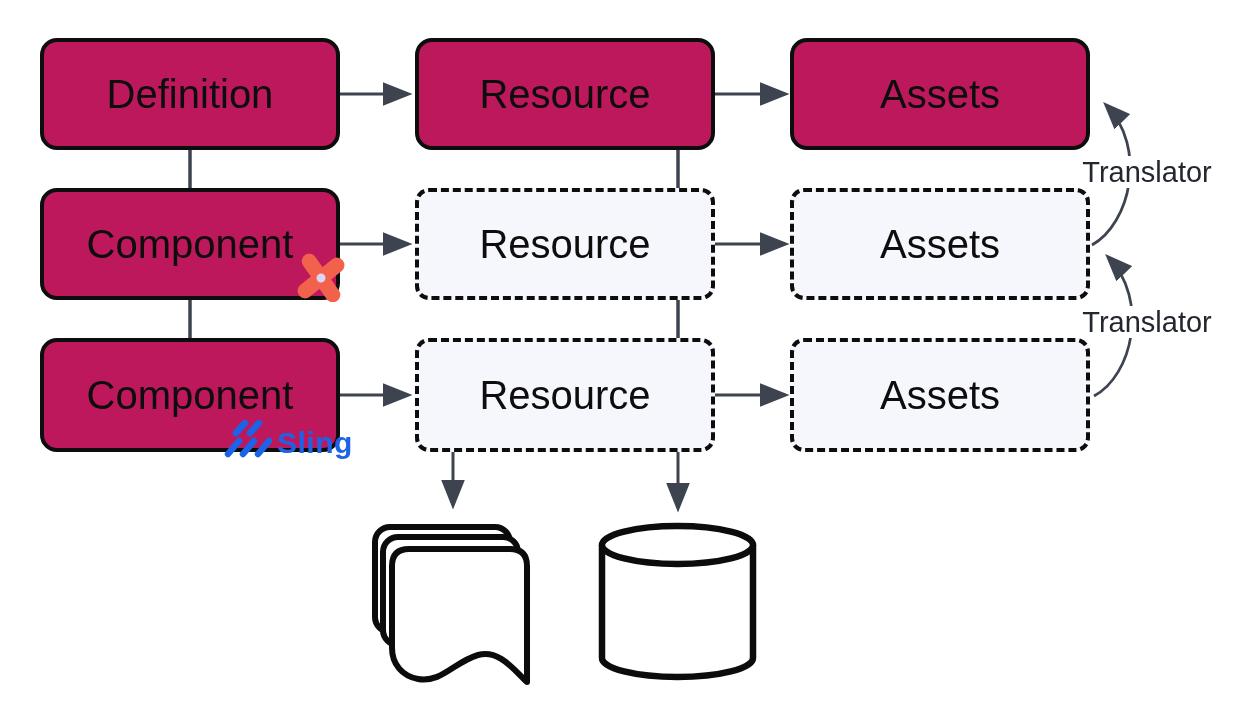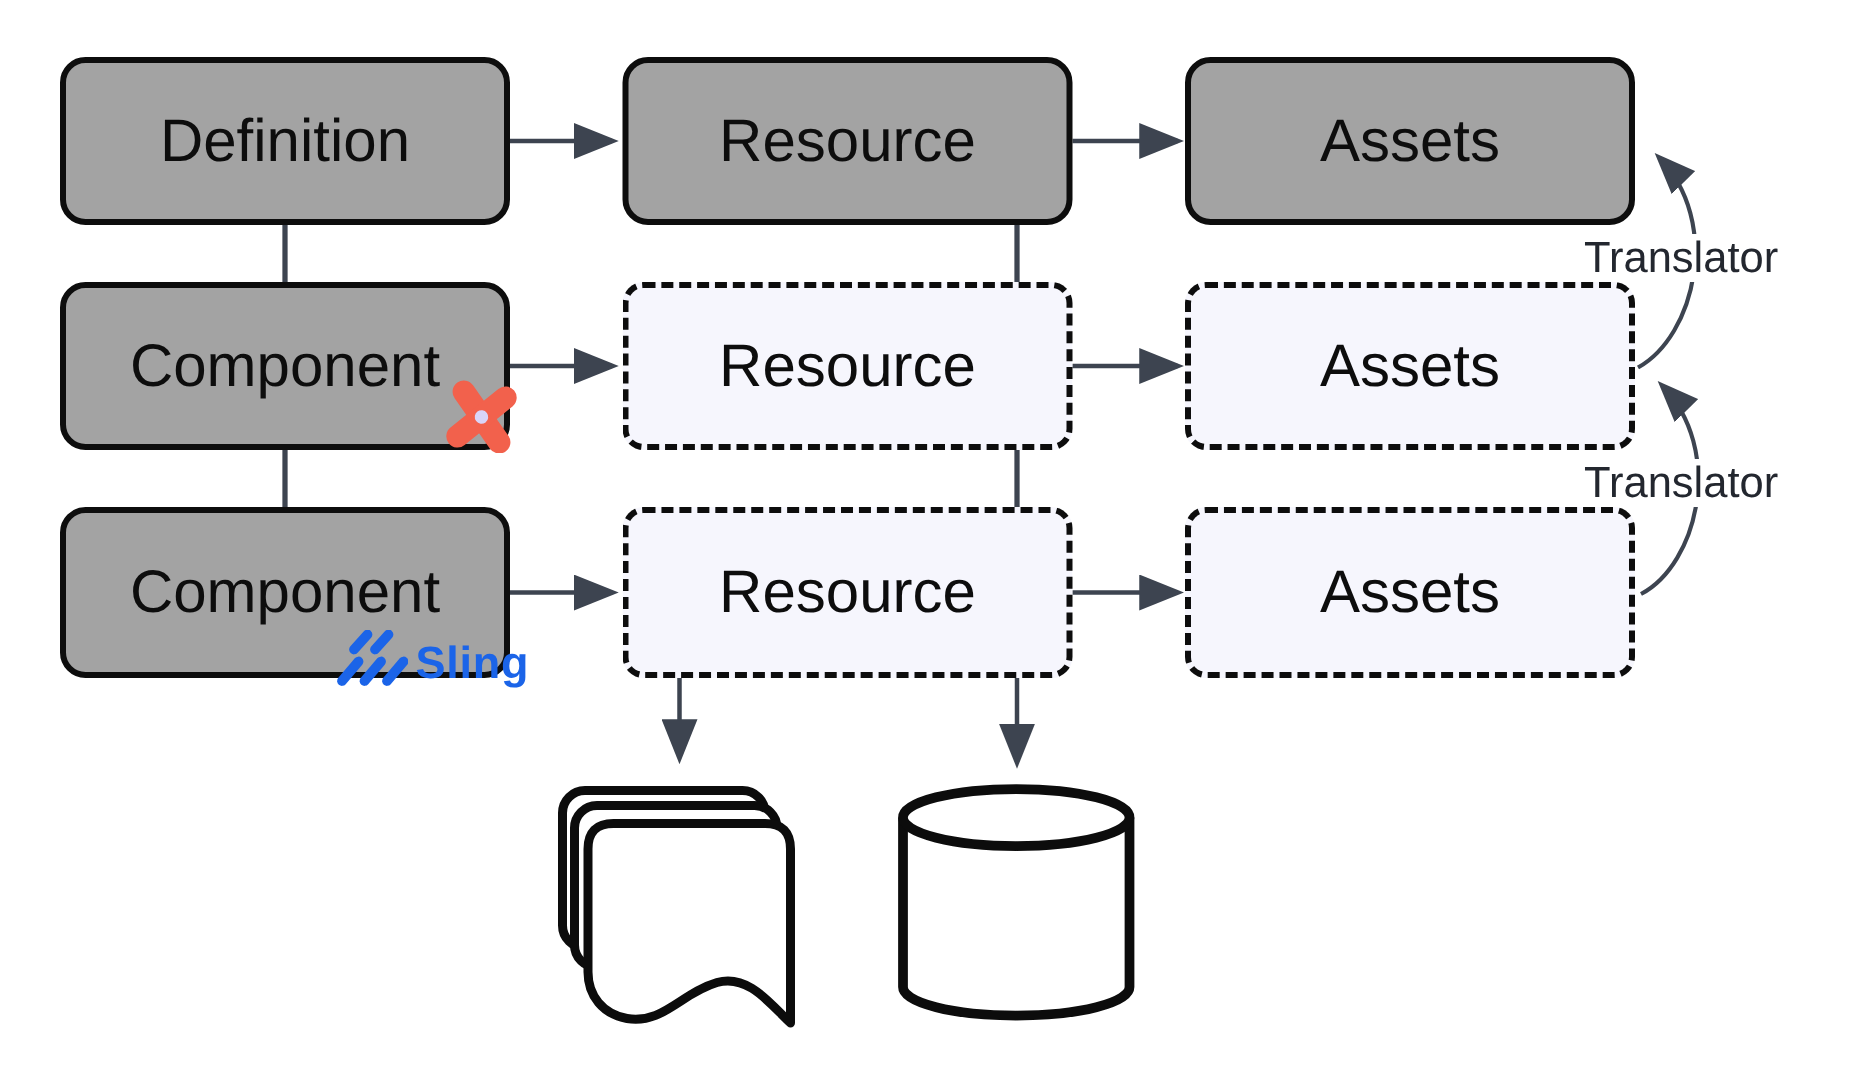--- a/index.html
+++ b/index.html
@@ -7,26 +7,26 @@
     position:relative; width:1241px; height:716px; background:#ffffff;
     font-family:"Liberation Sans", sans-serif; overflow:hidden;
   }
   .layer { position:absolute; left:0; top:0; }
   .box {
     position:absolute; box-sizing:border-box;
     border:4px solid #0d0d0d; border-radius:17px;
     display:flex; align-items:center; justify-content:center;
     font-size:40px; color:#0d0d0d; z-index:2;
   }
-  .box.solid  { background:#a3a3a3; }
+  .box.solid  { background:#be185d; }
   .box.dashed { border-style:dashed; background:#f6f6fd; border-radius:14px; }
   .box .lbl { pointer-events:none; }
   .annot {
     position:absolute; z-index:4; background:#ffffff;
-    font-size:29px; color:#23272f; text-align:left; line-height:32px;
+    font-size:29px; color:#23272f; text-align:center; line-height:32px;
   }
   .sling-logo {
     position:absolute; z-index:5; display:flex; align-items:flex-end; gap:5px;
   }
   .sling-word {
     font-size:30px; font-weight:bold; color:#1b64e8; line-height:30px;
     letter-spacing:0.5px;
     margin-top:20px;
   }
   .icon-abs { position:absolute; z-index:5; }

